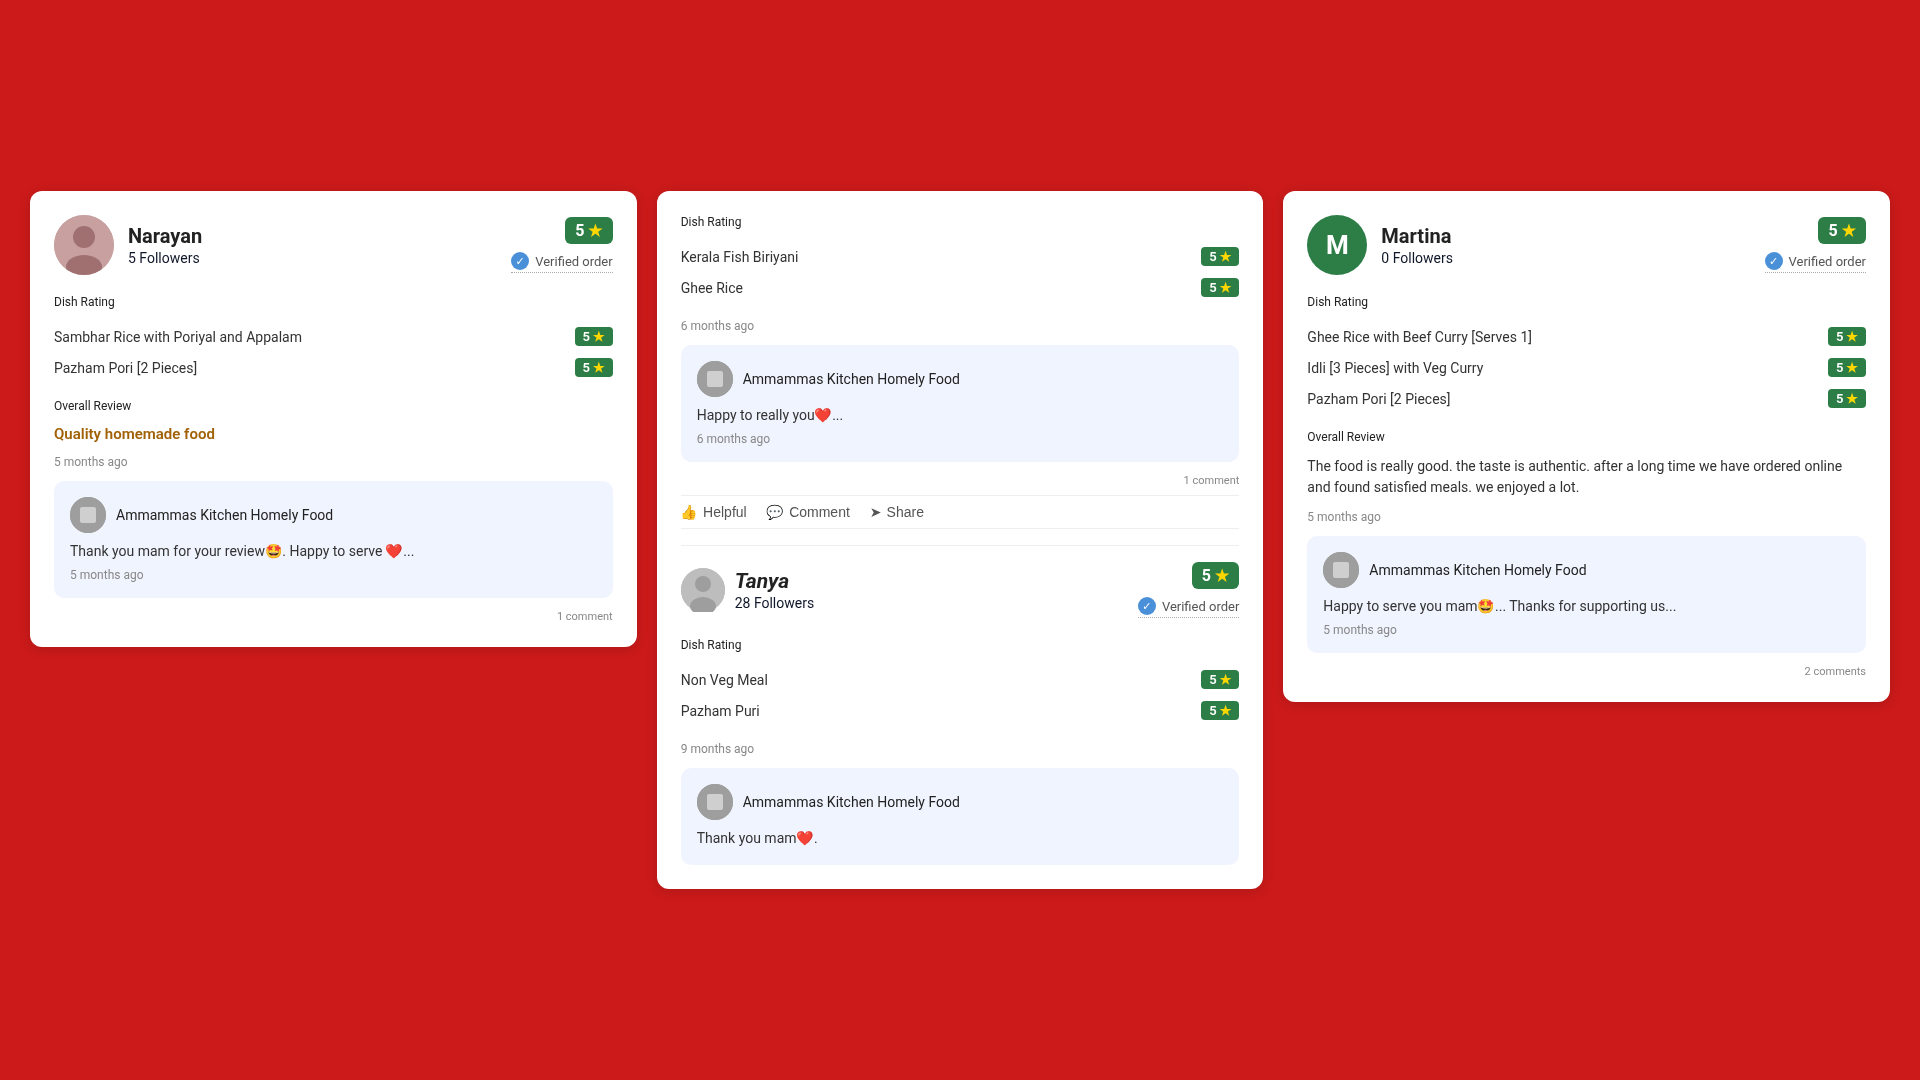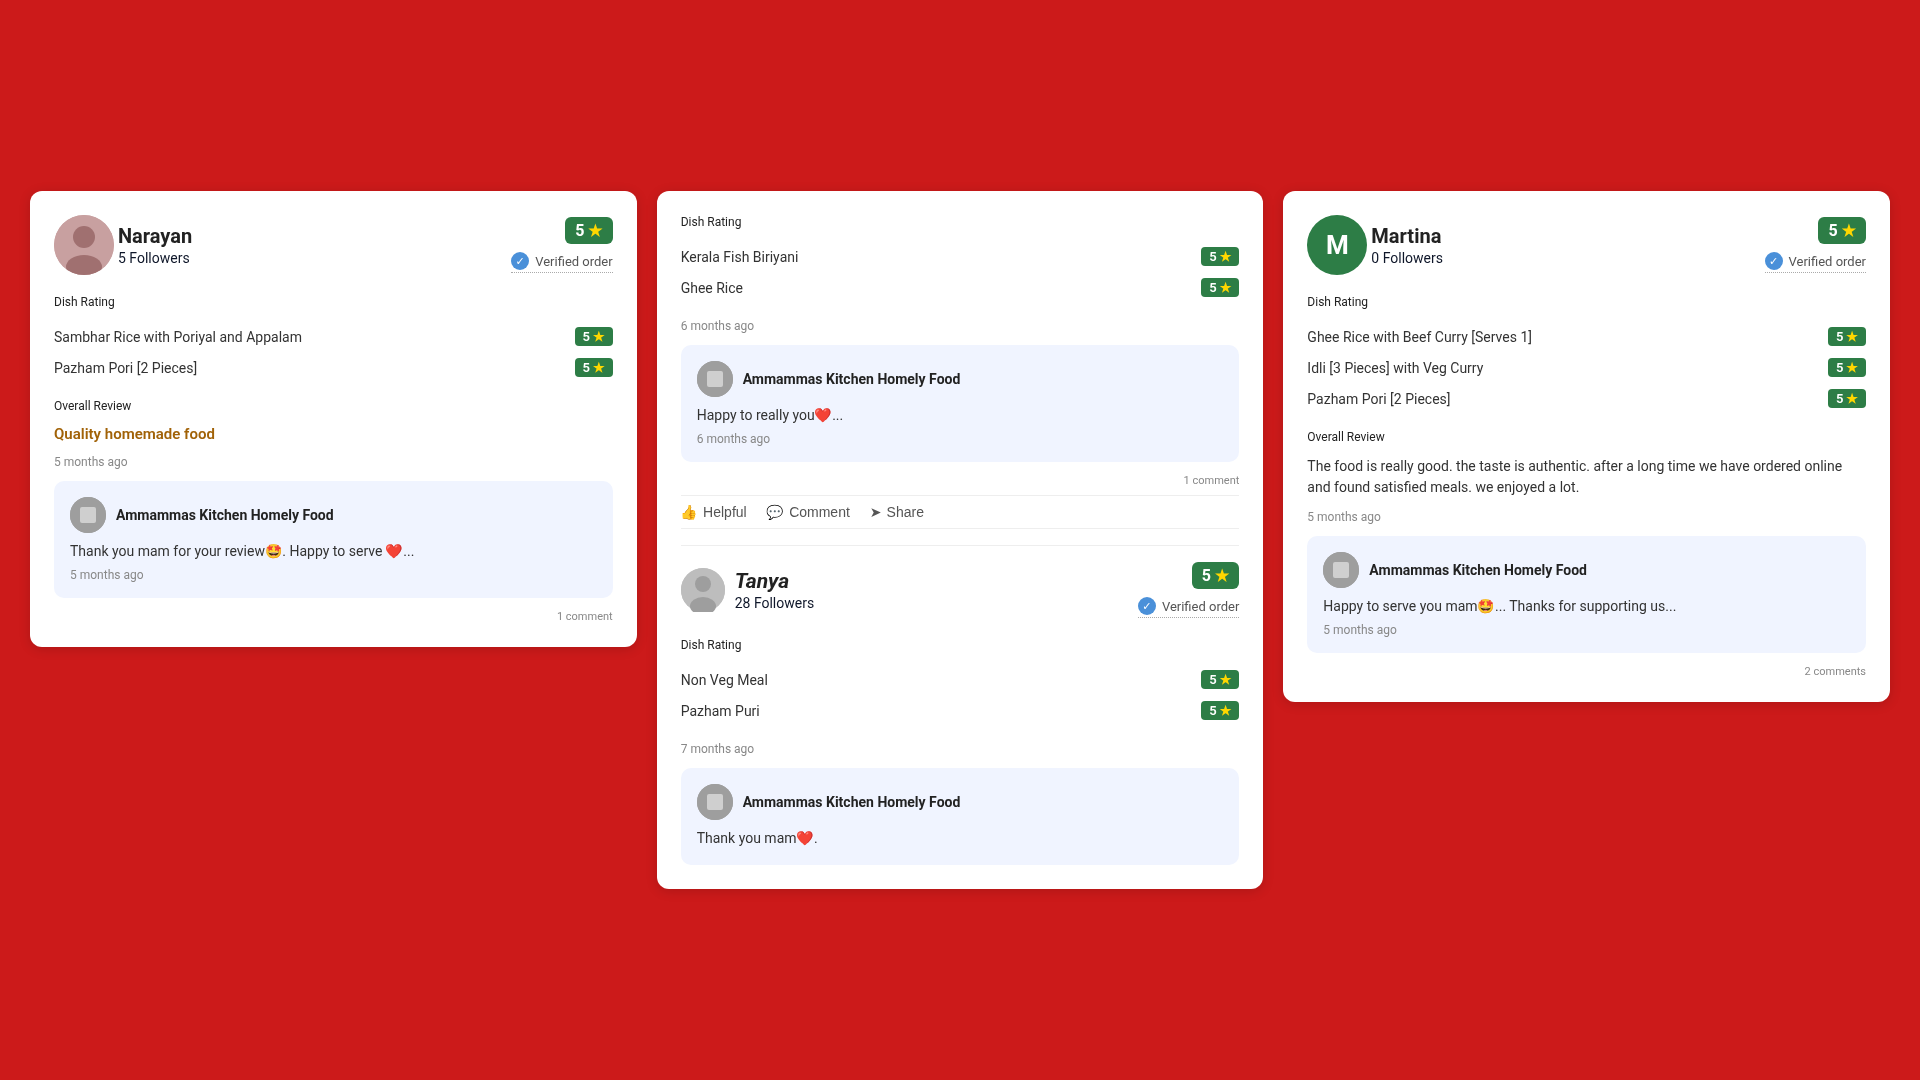--- a/index.html
+++ b/index.html
@@ -30,21 +30,21 @@
     }
     .card-header {
       display: flex;
       align-items: center;
       justify-content: space-between;
       margin-bottom: 20px;
     }
     .user-info {
       display: flex;
       align-items: center;
-      gap: 4px;
+      gap: 14px;
     }
     .avatar {
       width: 60px;
       height: 60px;
       border-radius: 50%;
       background: #c8a0a0;
       display: flex;
       align-items: center;
       justify-content: center;
       font-size: 24px;
@@ -181,21 +181,21 @@
       background: #9e9e9e;
       display: flex;
       align-items: center;
       justify-content: center;
       font-size: 16px;
       color: #fff;
       flex-shrink: 0;
     }
     .reply-name {
       font-size: 14px;
-      font-weight: 700;
+      font-weight: 400;
       color: #222;
     }
     .reply-text {
       font-size: 14px;
       color: #333;
       line-height: 1.5;
     }
     .reply-timestamp {
       font-size: 12px;
       color: #888;
@@ -396,21 +396,21 @@
       <div class="dish-row">
         <span>Non Veg Meal</span>
         <span class="dish-score">5 <span class="star-icon">★</span></span>
       </div>
       <div class="dish-row">
         <span>Pazham Puri</span>
         <span class="dish-score">5 <span class="star-icon">★</span></span>
       </div>
     </div>
 
-    <div class="timestamp">7 months ago</div>
+    <div class="timestamp">9 months ago</div>
 
     <div class="reply-box">
       <div class="reply-header">
         <div class="reply-avatar">
           <svg width="36" height="36" viewBox="0 0 36 36">
               <circle cx="18" cy="18" r="18" fill="#9e9e9e"></circle>
               <rect x="10" y="10" width="16" height="16" rx="2" fill="#fff" opacity="0.5"></rect>
             </svg>
         </div>
         <div class="reply-name">Ammammas Kitchen Homely Food</div>

